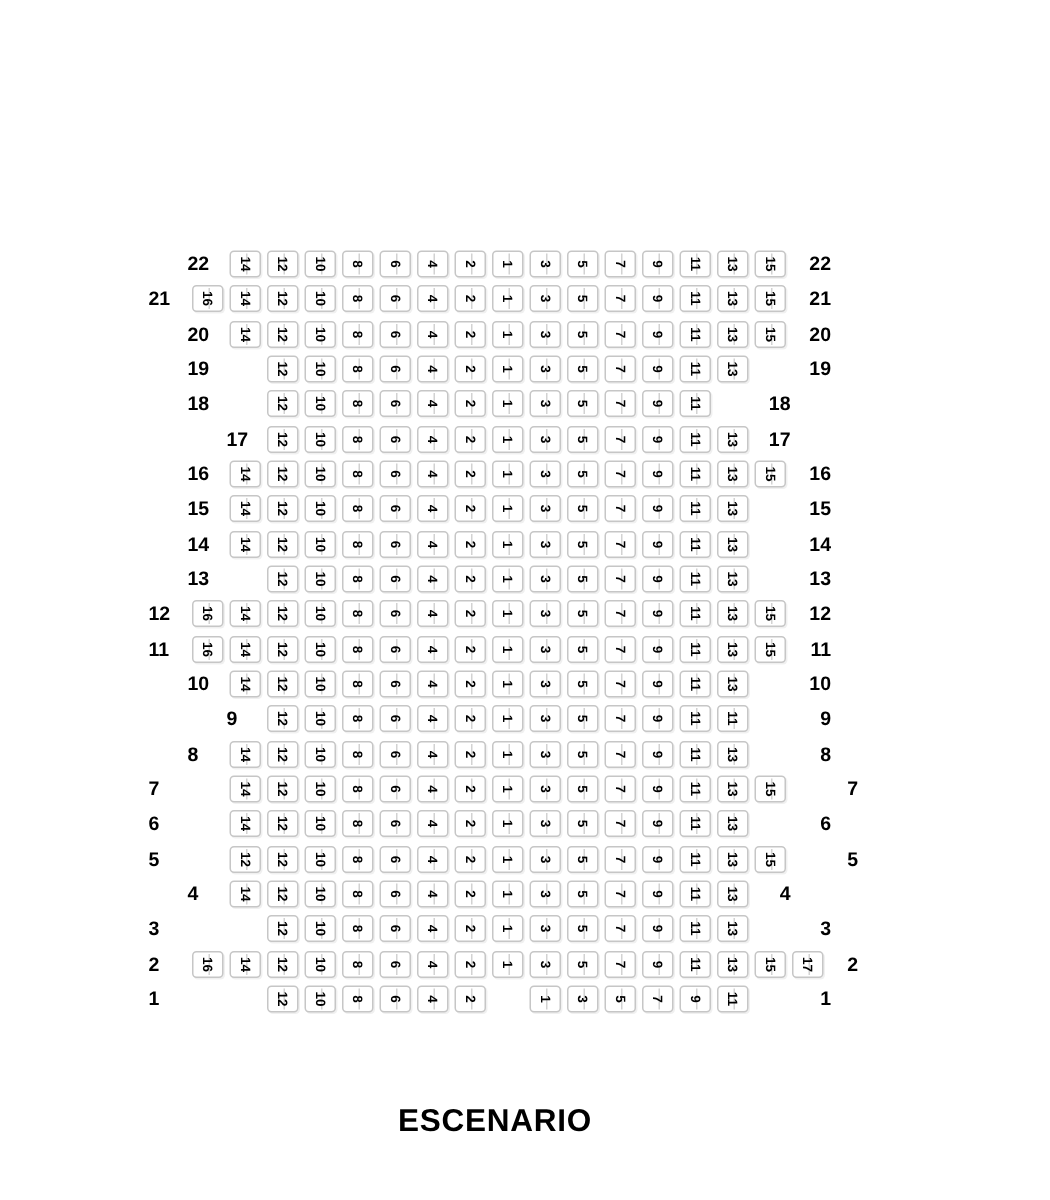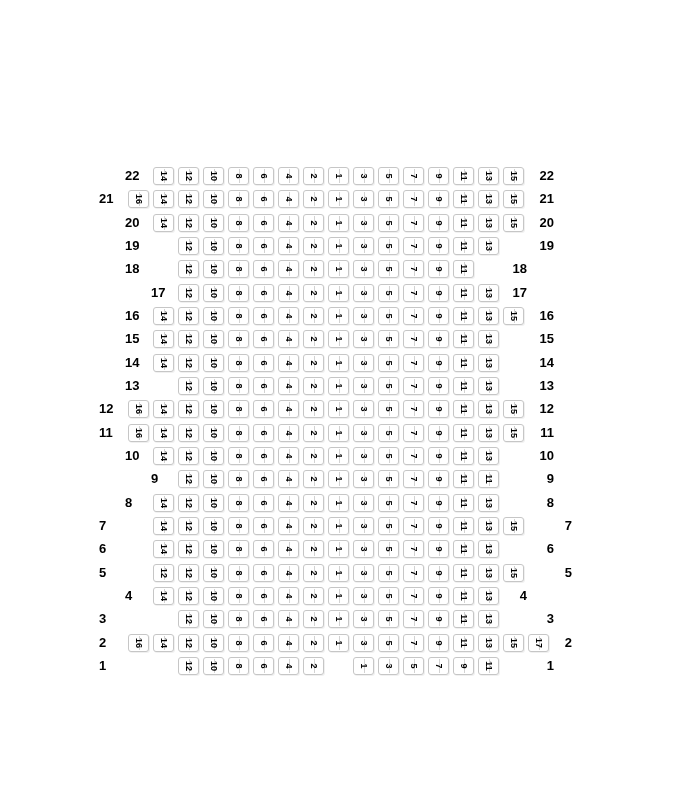--- a/index.html
+++ b/index.html
@@ -1018,13 +1018,14 @@
       <div class="seat" style="left: 428px; top: 656.993px;">
         <span>7</span>
       </div>
       <div class="seat" style="left: 453px; top: 656.993px;">
         <span>9</span>
       </div>
       <div class="seat" style="left: 478px; top: 656.993px;">
         <span>11</span>
       </div>
     </div>
+  <div class="stage-label">ESCENARIO</div>
 </div>
 
 </body></html>

